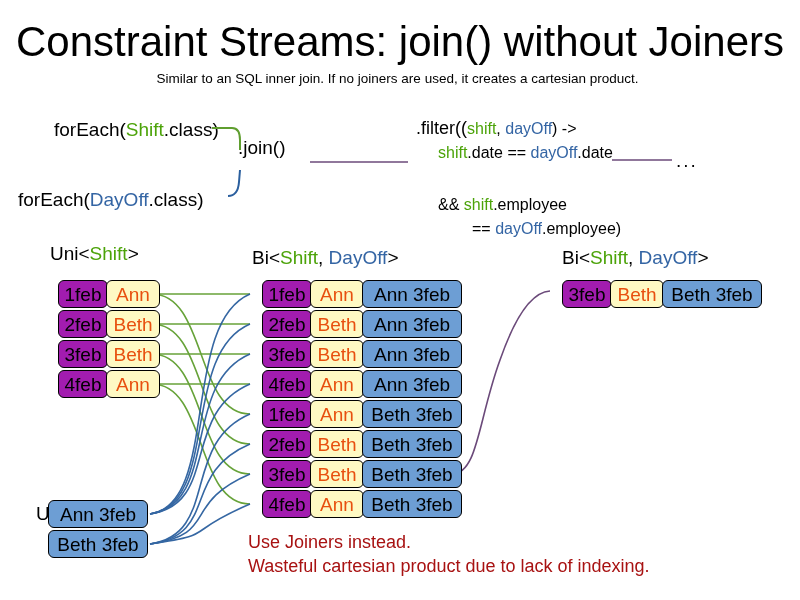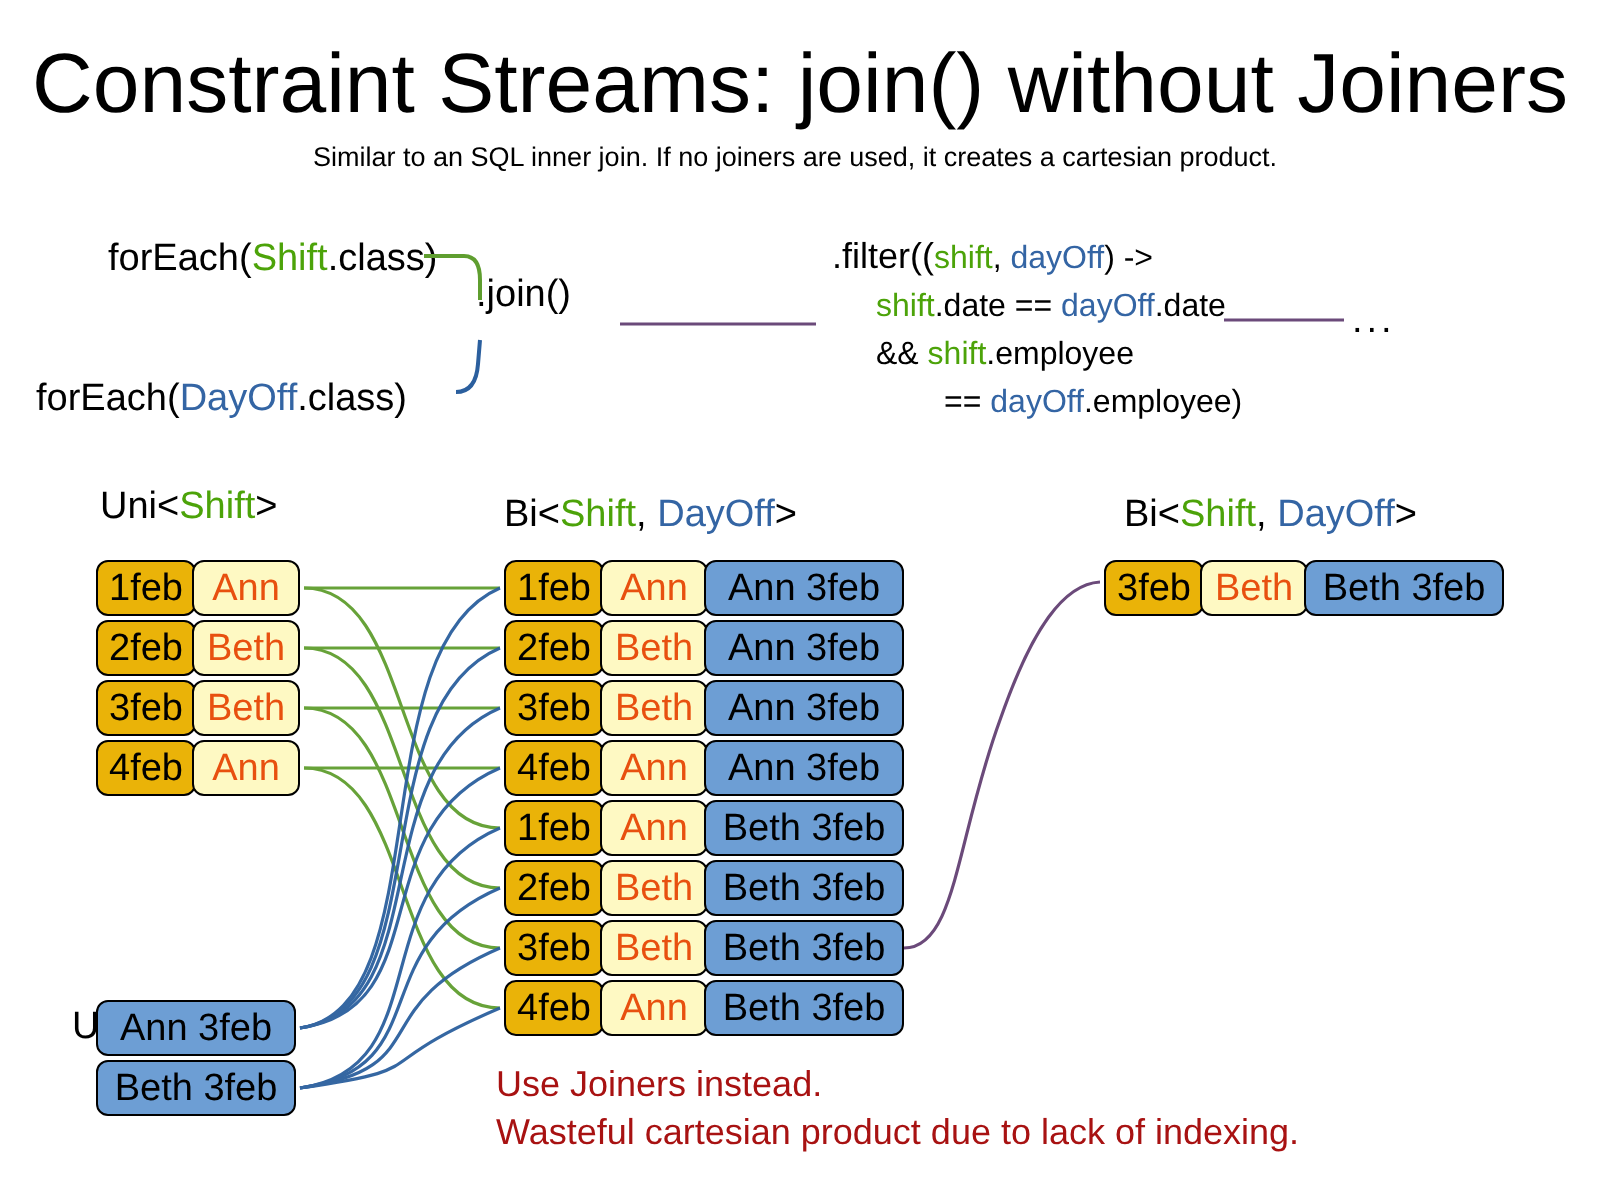--- a/index.html
+++ b/index.html
@@ -27,21 +27,21 @@
   .code { position:absolute; font-size:19px; line-height:23px; white-space:nowrap; }
   .g { color:#4ca309; }       
   .b { color:#3465a4; }       
   .sm { font-size:16px; }
 
   #forEachShift  { left:18px;  top:118px;margin-left:36px; }
   #forEachDayOff { left:18px;  top:188px; }
   #joinCall      { left:238px; top:136px; }
   #filterBlock   { left:416px; top:116px; font-size:18px; line-height:24px; }
   #filterBlock .l2 { padding-left:22px; }
-  #filterBlock .l3 { padding-left:22px; }
+  #filterBlock .l3 { padding-left:22px;margin-top:28px; }
   #filterBlock .l4 { padding-left:56px; }
   #ellipsis { position:absolute; left:676px; top:150px; font-size:19px; color:#000; letter-spacing:2px; }
 
   .collabel { position:absolute; font-size:19px; line-height:23px; white-space:nowrap; }
   #lbl-uni-shift  { left:50px;  top:230px;margin-top:12px; }
   #lbl-bi-mid     { left:252px; top:246px; }
   #lbl-bi-right   { left:562px; top:246px; }
   #lbl-uni-dayoff { left:36px;  top:466px;margin-top:36px; }
 
   
@@ -50,21 +50,21 @@
     height:28px;
   }
   .cell {
     border:1.4px solid #000; border-radius:6px;
     display:flex; align-items:center; justify-content:center;
     font-size:19px; line-height:19px; white-space:nowrap;
     background:#7fd42c;
     margin-right:-2px;
     position:relative;
   }
-  .cell.date  { background:#eab308; color:#000; }
+  .cell.date  { background:#a21caf; color:#000;margin-left:10px; }
   .cell.name  { background:#fef9c3; color:#e8500f; }
   .cell.off   { background:#6d9ed4; color:#000; }
 
   
   .uni-shift .date { width:50px; }
   .uni-shift .name { width:54px; }
   
   .bi-mid .date { width:50px; }
   .bi-mid .name { width:54px; }
   .bi-mid .off  { width:100px; }

